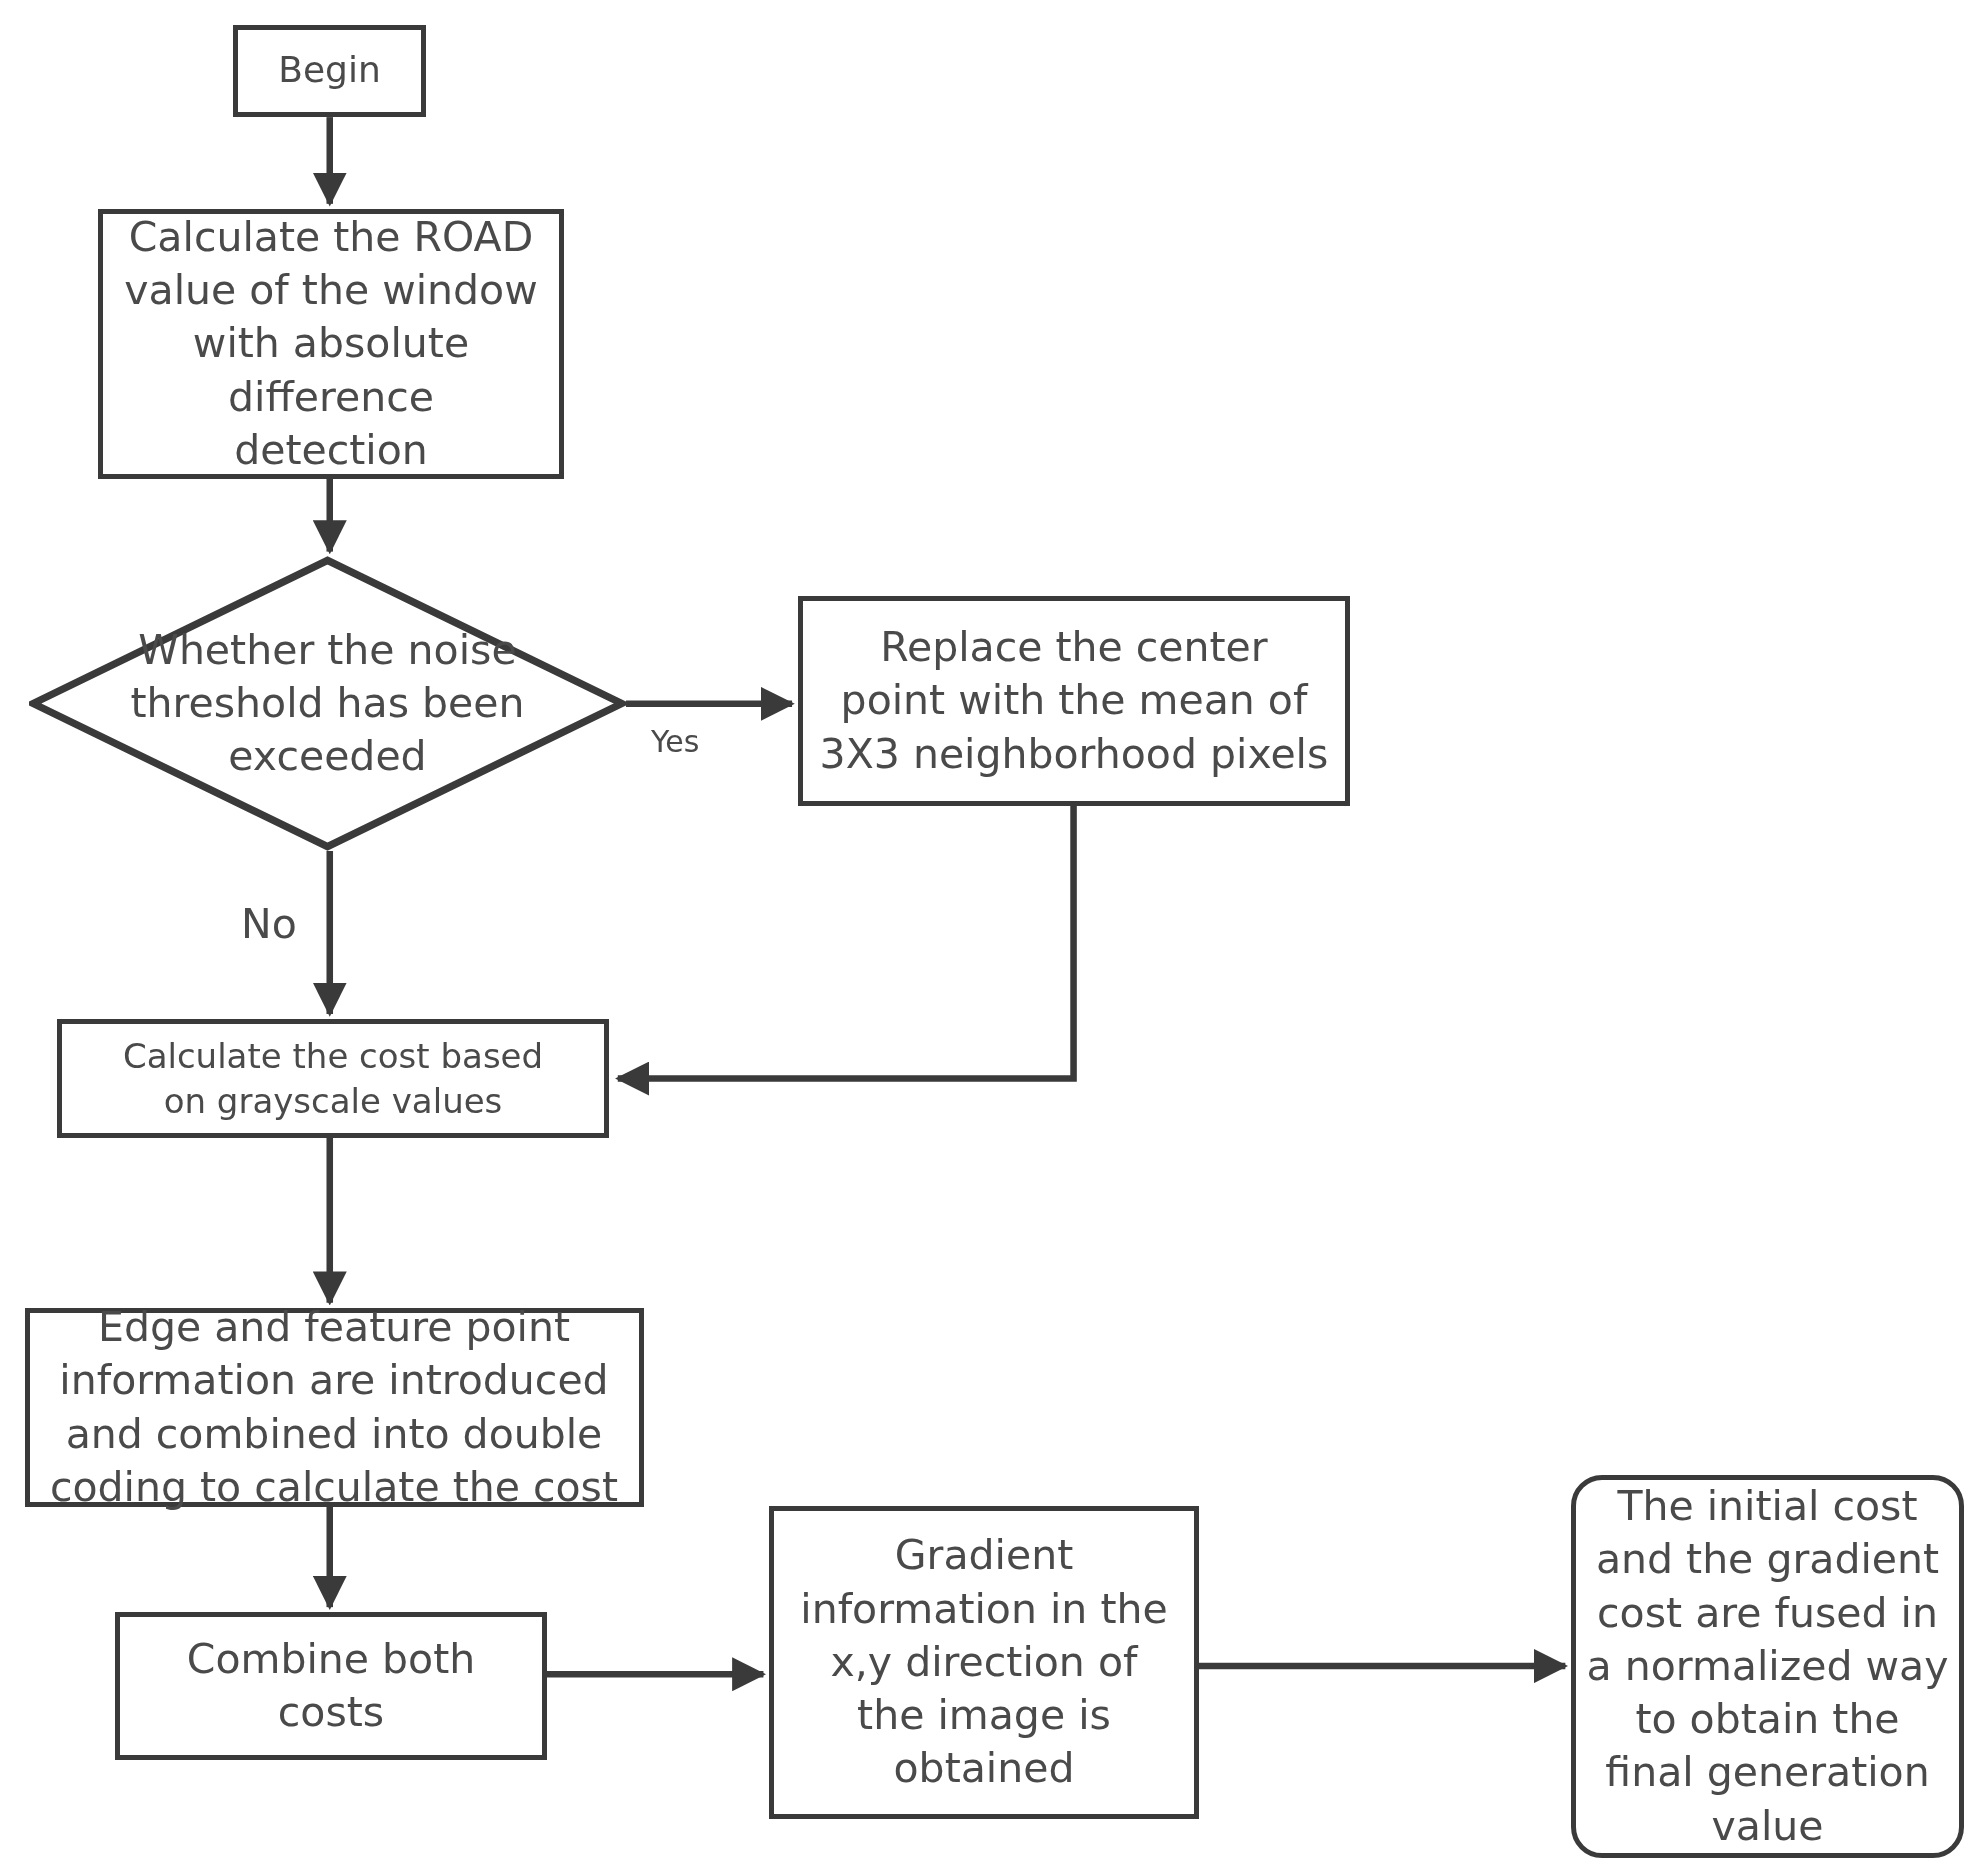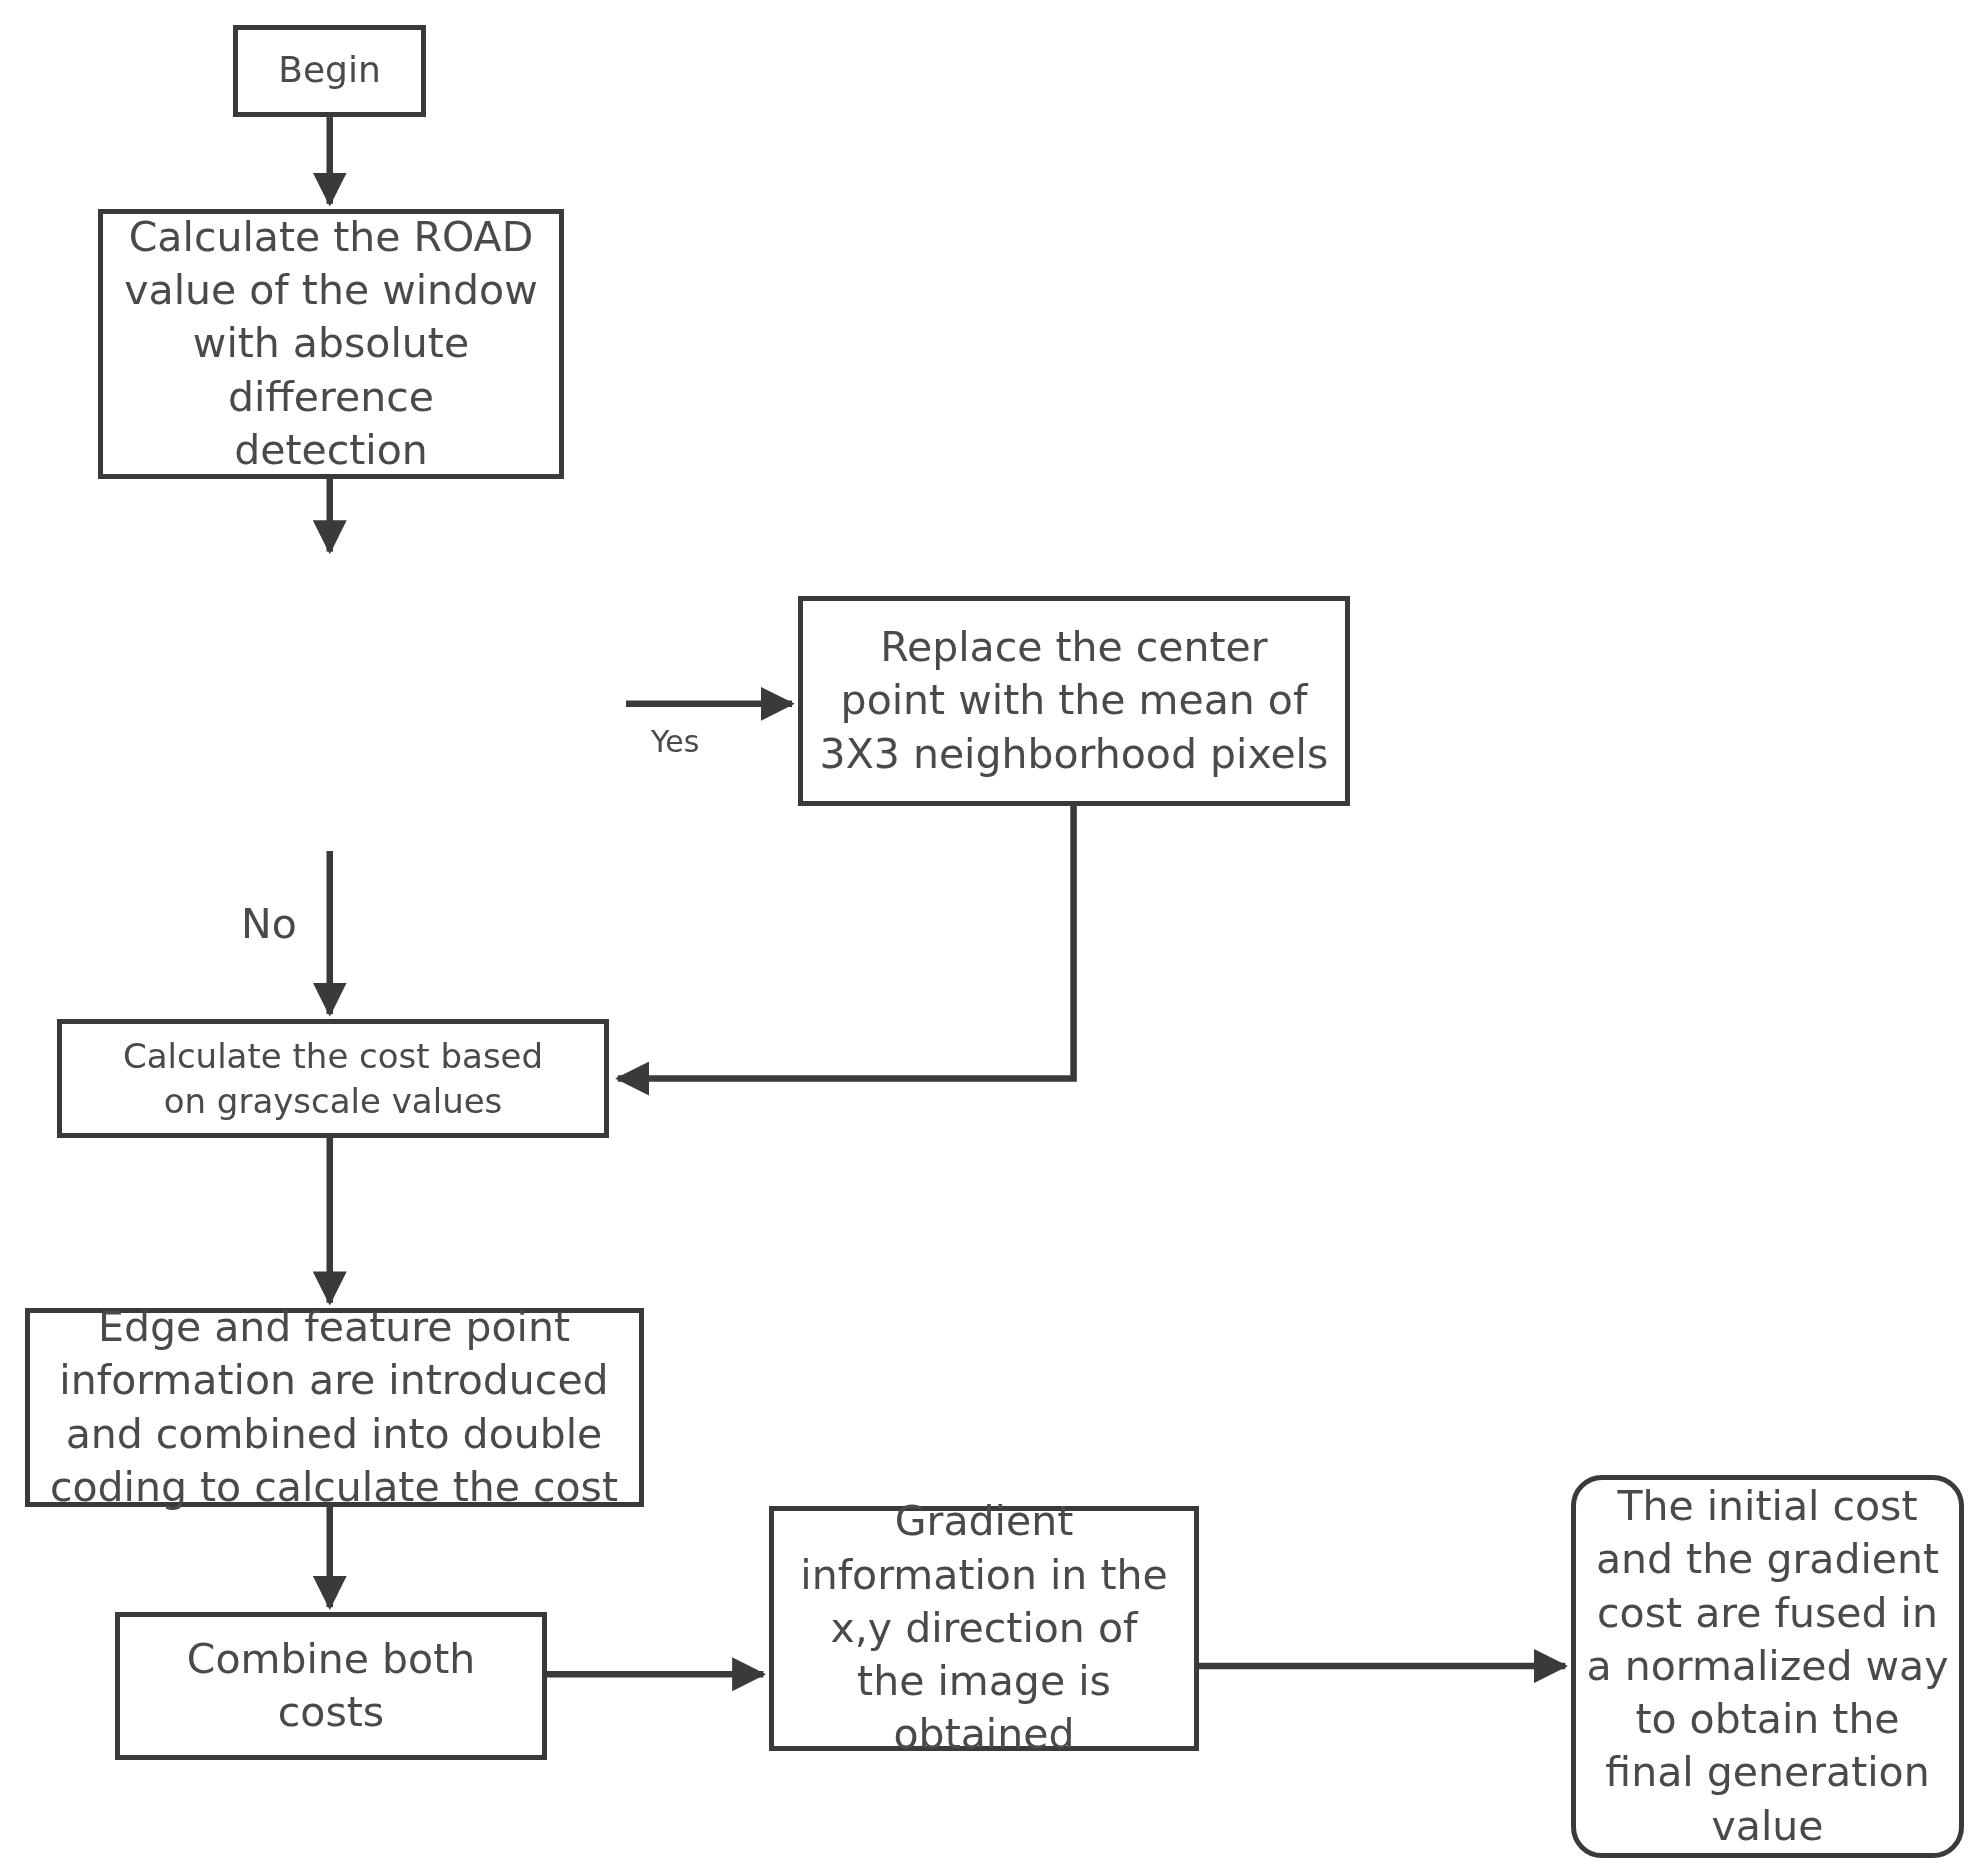--- a/index.html
+++ b/index.html
@@ -68,21 +68,21 @@
   }
 
   
   #n-begin        { left: 233px;  top: 24.5px;   width: 193px; height: 92px; font-size: 36px; }
   #n-road         { left: 98px;  top: 209px;  width: 466px; height: 270px; font-size: 41px; }
   #d-decision     { left: 29px;   top: 556px;  width: 597px; height: 295px; font-size: 41px; }
   #n-replace      { left: 798px;  top: 596px;  width: 552px; height: 210px; font-size: 41px; }
   #n-grayscale    { left: 57px;   top: 1019px; width: 552px; height: 119px; font-size: 34px; }
   #n-edge         { left: 24.5px;   top: 1308px; width: 619px; height: 199px; font-size: 41px; }
   #n-combine      { left: 115px;  top: 1612px; width: 432px; height: 148px; font-size: 41px; }
-  #n-gradient     { left: 769px;  top: 1506px; width: 430px; height: 245px; font-size: 41px; }
+  #n-gradient     { left: 769px;  top: 1506px; width: 430px; height: 313px; font-size: 41px; }
   #n-final        { left: 1571px; top: 1475px; width: 393px; height: 383px; font-size: 41px; border-radius: 31px; }
 
   #lbl-yes { left: 651px; top: 724px;  font-size: 30px; }
   #lbl-no  { left: 241px; top: 900px; font-size: 41px; }
 </style>
 </head>
 <body>
 
 <div id="canvas">
 
@@ -113,20 +113,28 @@
   </svg>
 
   <div class="node" id="n-begin">Begin</div>
 
   <div class="node" id="n-road">Calculate the ROAD
 value of the window
 with absolute
 difference
 detection</div>
 
+  <div class="diamond-wrap" id="d-decision">
+    <svg width="597" height="295" viewBox="0 0 730 360" xmlns="http://www.w3.org/2000/svg">
+      <polygon points="365,5 725,180 365,355 5,180" fill="#ffffff" stroke="#3a3a3a" stroke-width="9"></polygon>
+    </svg>
+    <div class="diamond-label">Whether the noise
+threshold has been
+exceeded</div>
+  </div>
 
   <div class="node" id="n-replace">Replace the  center
 point with the mean of
 3X3 neighborhood pixels</div>
 
   <div class="node" id="n-grayscale">Calculate the cost based
 on grayscale values</div>
 
   <div class="node" id="n-edge">Edge and feature point
 information are introduced

